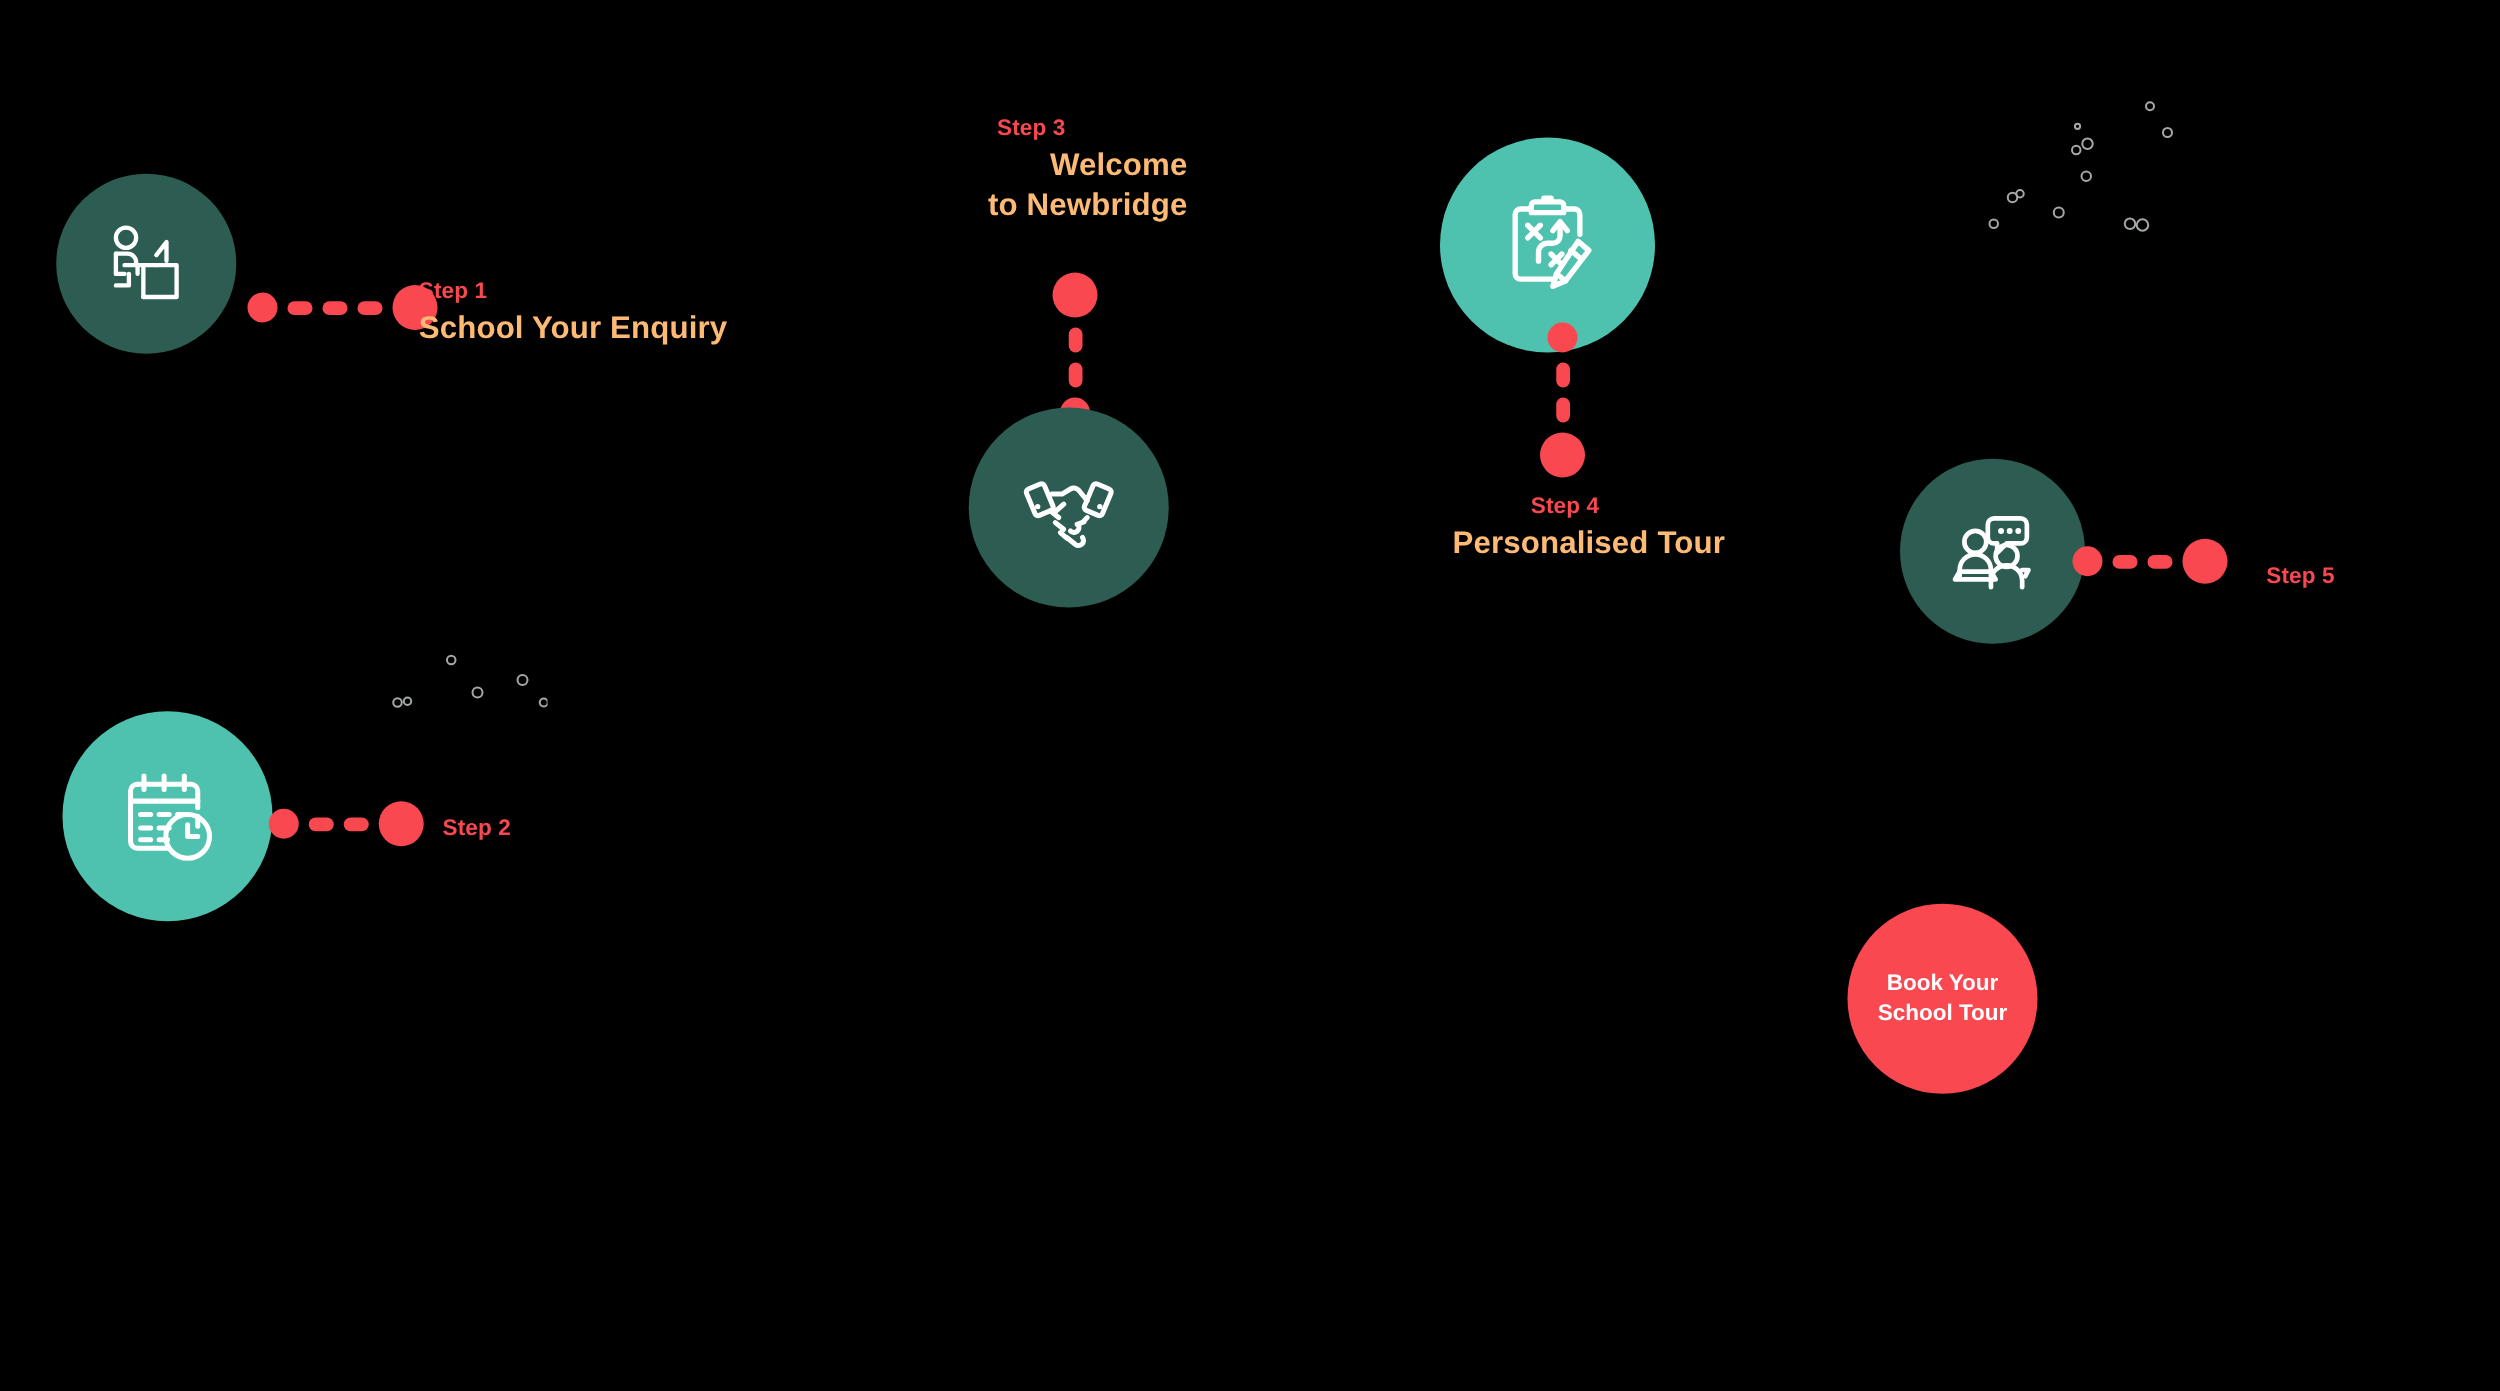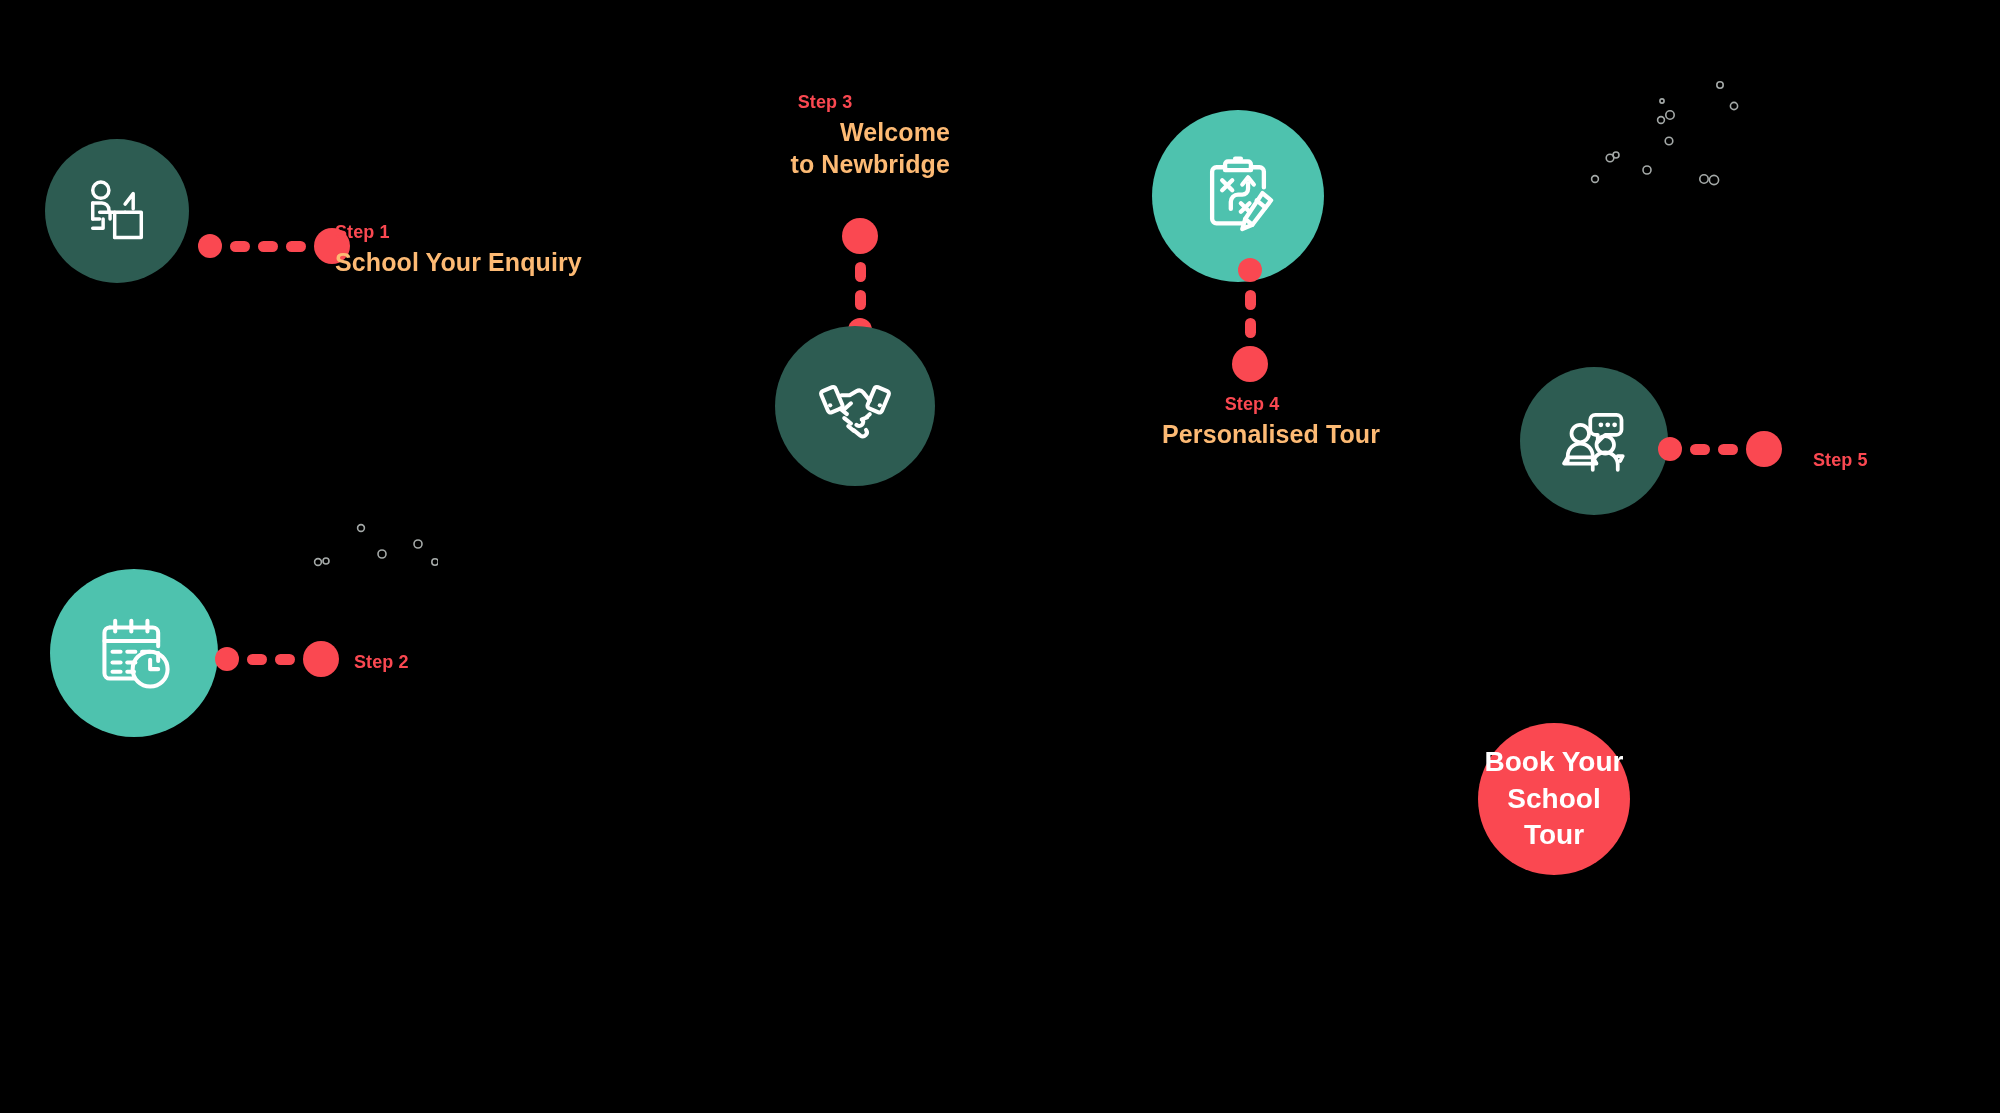--- a/index.html
+++ b/index.html
@@ -65,21 +65,21 @@
   .step-label.center { text-align:center; }
 
   
   .cta {
     position:absolute;
     border-radius:50%;
     background:#fa4851;
     color:#ffffff;
     display:flex; align-items:center; justify-content:center;
     text-align:center;
-    font-size:28px; font-weight:bold; line-height:1.32;
+    font-size:18px; font-weight:bold; line-height:1.32;
     white-space:pre-line;
     cursor:pointer;
   }
 
   
   .sparkle { position:absolute; opacity:.82; }
   .sparkle svg { display:block; }
 </style>
 </head>
 <body>

